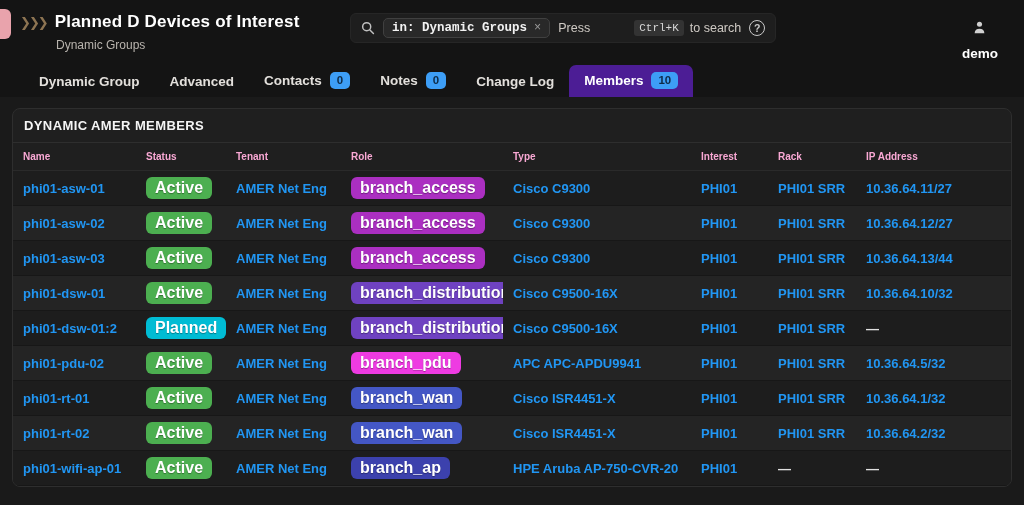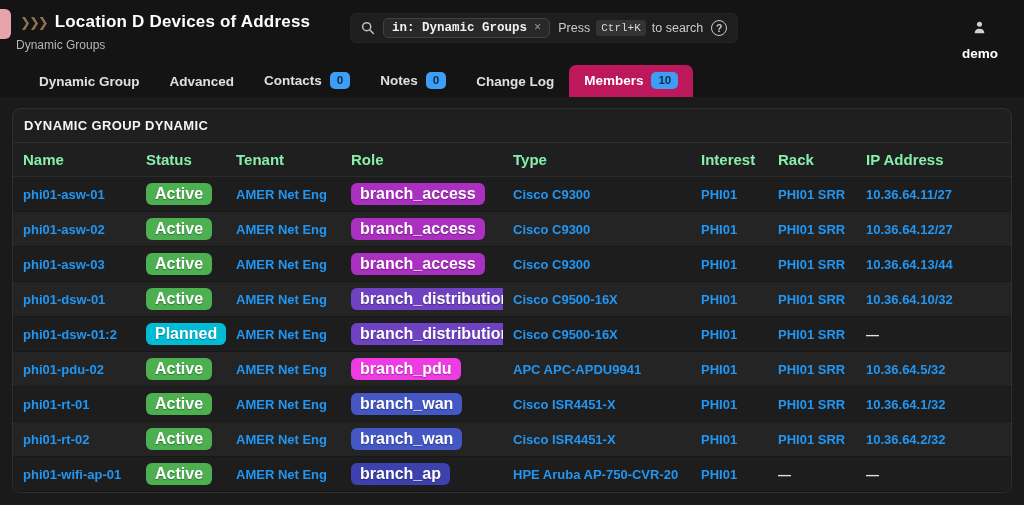--- a/index.html
+++ b/index.html
@@ -20,40 +20,40 @@
     border-radius: 0 6px 6px 0;
     cursor: pointer;
   }
   .title-block { position: absolute; left: 14px; top: 12px; }
   .title-row { display: flex; align-items: center; gap: 8px; }
   .chevrons {
     color: #8d7452; font-size: 13px; font-weight: bold;
     letter-spacing: -2px; padding-left: 6px; user-select: none;
   }
   h1.page-title { font-size: 17px; font-weight: bold; color: #ffffff; letter-spacing: .2px; }
-  .subtitle { margin-top: 6px; font-size: 12px; color: #b9b4ae; padding-left: 2px; }
+  .subtitle { margin-top: 6px; font-size: 12px; color: #b9b4ae; padding-left: 2px; margin-left: 40px; }
 
   .searchbar {
     position: absolute; left: 350px; top: 13px; height: 30px;
     background: #1e1e1e; border: 1px solid #262626; border-radius: 6px;
     display: flex; align-items: center; gap: 8px; padding: 0 10px;
     cursor: text;
   }
   .search-icon { display: flex; align-items: center; }
   .filter-chip {
     display: flex; align-items: center; gap: 7px;
     background: #292929; border: 1px solid #404040; border-radius: 5px;
     padding: 2px 8px; font-size: 12.5px; font-weight: bold; color: #f2f2f2; font-family: Liberation Mono, monospace;
   }
   .chip-close { color: #9a9a9a; font-size: 12px; cursor: pointer; font-weight: normal; }
   .search-hint { font-size: 12.5px; color: #cfcac4; display: flex; align-items: center; gap: 6px; }
   kbd.kbd {
     font-family: "Liberation Mono", "DejaVu Sans Mono", monospace;
     font-size: 11px; color: #d8d8d8; background: #333333;
-    border-radius: 3px; padding: 2px 5px;
+    border-radius: 3px; padding: 2px 5px; margin-left: 38px;
   }
   .help-icon {
     width: 16px; height: 16px; border: 1.5px solid #c9c9c9; border-radius: 50%;
     color: #c9c9c9; font-size: 10.5px; font-weight: bold;
     display: flex; align-items: center; justify-content: center;
     cursor: pointer; user-select: none;
   }
 
   .user-menu {
     position: absolute; right: 26px; top: 20px;
@@ -64,21 +64,21 @@
   
   .tabbar {
     display: flex; align-items: flex-end;
     height: 35px; padding-left: 24px; background: #141414;
   }
   .tab {
     display: flex; align-items: center; gap: 8px;
     padding: 7px 15px 8px; font-size: 13.5px; font-weight: bold; color: #e3e0dc;
     border-radius: 7px 7px 0 0; cursor: pointer; white-space: nowrap;
   }
-  .tab.active { background: #be185d; color: #ffffff; }
+  .tab.active { background: #4c1d95; color: #ffffff; }
   .tab-badge {
     background: #3d9ef6; color: #0e2b47; font-size: 11.5px; font-weight: bold;
     border-radius: 5px; padding: 1px 7px; line-height: 15px;
   }
 
   
   .content { height: 408px; background: #1a1a1a; padding: 11px 12px; }
   .panel {
     background: #1f1f1f; border: 1px solid #2e2e2e; border-radius: 8px;
     overflow: hidden;
@@ -87,21 +87,21 @@
     padding: 9px 11px; font-size: 13px; font-weight: bold; color: #f5f5f5;
     letter-spacing: .4px; border-bottom: 1px solid #2e2e2e;
   }
 
   table.members { width: 100%; border-collapse: collapse; table-layout: fixed; }
   col.c-name { width: 123px; } col.c-status { width: 90px; }
   col.c-tenant { width: 115px; } col.c-role { width: 162px; }
   col.c-type { width: 188px; } col.c-loc { width: 77px; }
   col.c-rack { width: 88px; }
   thead th {
-    text-align: left; font-size: 15px; font-weight: bold; color: #86efac;
+    text-align: left; font-size: 10px; font-weight: bold; color: #f9a8d4;
     padding: 8px 10px; border-bottom: 1px solid #2a2a2a; cursor: pointer;
   }
   tbody td {
     padding: 6px 10px; font-size: 13px; height: 31px;
     border-bottom: 1px solid #171717; white-space: nowrap; overflow: hidden;
   }
   tbody tr:nth-child(odd)  { background: #1d1d1d; }
   tbody tr:nth-child(even) { background: #242424; }
 
   a.link { color: #2196f3; text-decoration: none; font-weight: bold; cursor: pointer; }
@@ -114,21 +114,21 @@
 </style>
 </head>
 <body>
 
 <div class="topbar">
   <div class="pink-tab"></div>
 
   <div class="title-block">
     <div class="title-row">
       <span class="chevrons">❯❯❯</span>
-      <h1 class="page-title">Location D Devices of Address</h1>
+      <h1 class="page-title">Planned D Devices of Interest</h1>
     </div>
     <div class="subtitle">Dynamic Groups</div>
   </div>
 
   <div class="searchbar">
     <span class="search-icon">
       <svg width="14" height="14" viewBox="0 0 16 16">
           <circle cx="6.5" cy="6.5" r="4.6" fill="none" stroke="#c0c0c0" stroke-width="1.7"></circle>
           <line x1="10.2" y1="10.2" x2="14.2" y2="14.2" stroke="#c0c0c0" stroke-width="1.7" stroke-linecap="round"></line>
         </svg>
@@ -178,21 +178,21 @@
 
   </div>
     <div class="tab active">
     <span class="tab-label">Members</span>
     <span class="tab-badge">10</span>
   </div>
   </div>
 
 <div class="content">
   <div class="panel">
-    <div class="panel-header">DYNAMIC GROUP DYNAMIC</div>
+    <div class="panel-header">DYNAMIC AMER MEMBERS</div>
     <table class="members">
       <colgroup>
         <col class="c-name">
           <col class="c-status">
           <col class="c-tenant">
           <col class="c-role">
         <col class="c-type">
           <col class="c-loc">
           <col class="c-rack">
           <col>

